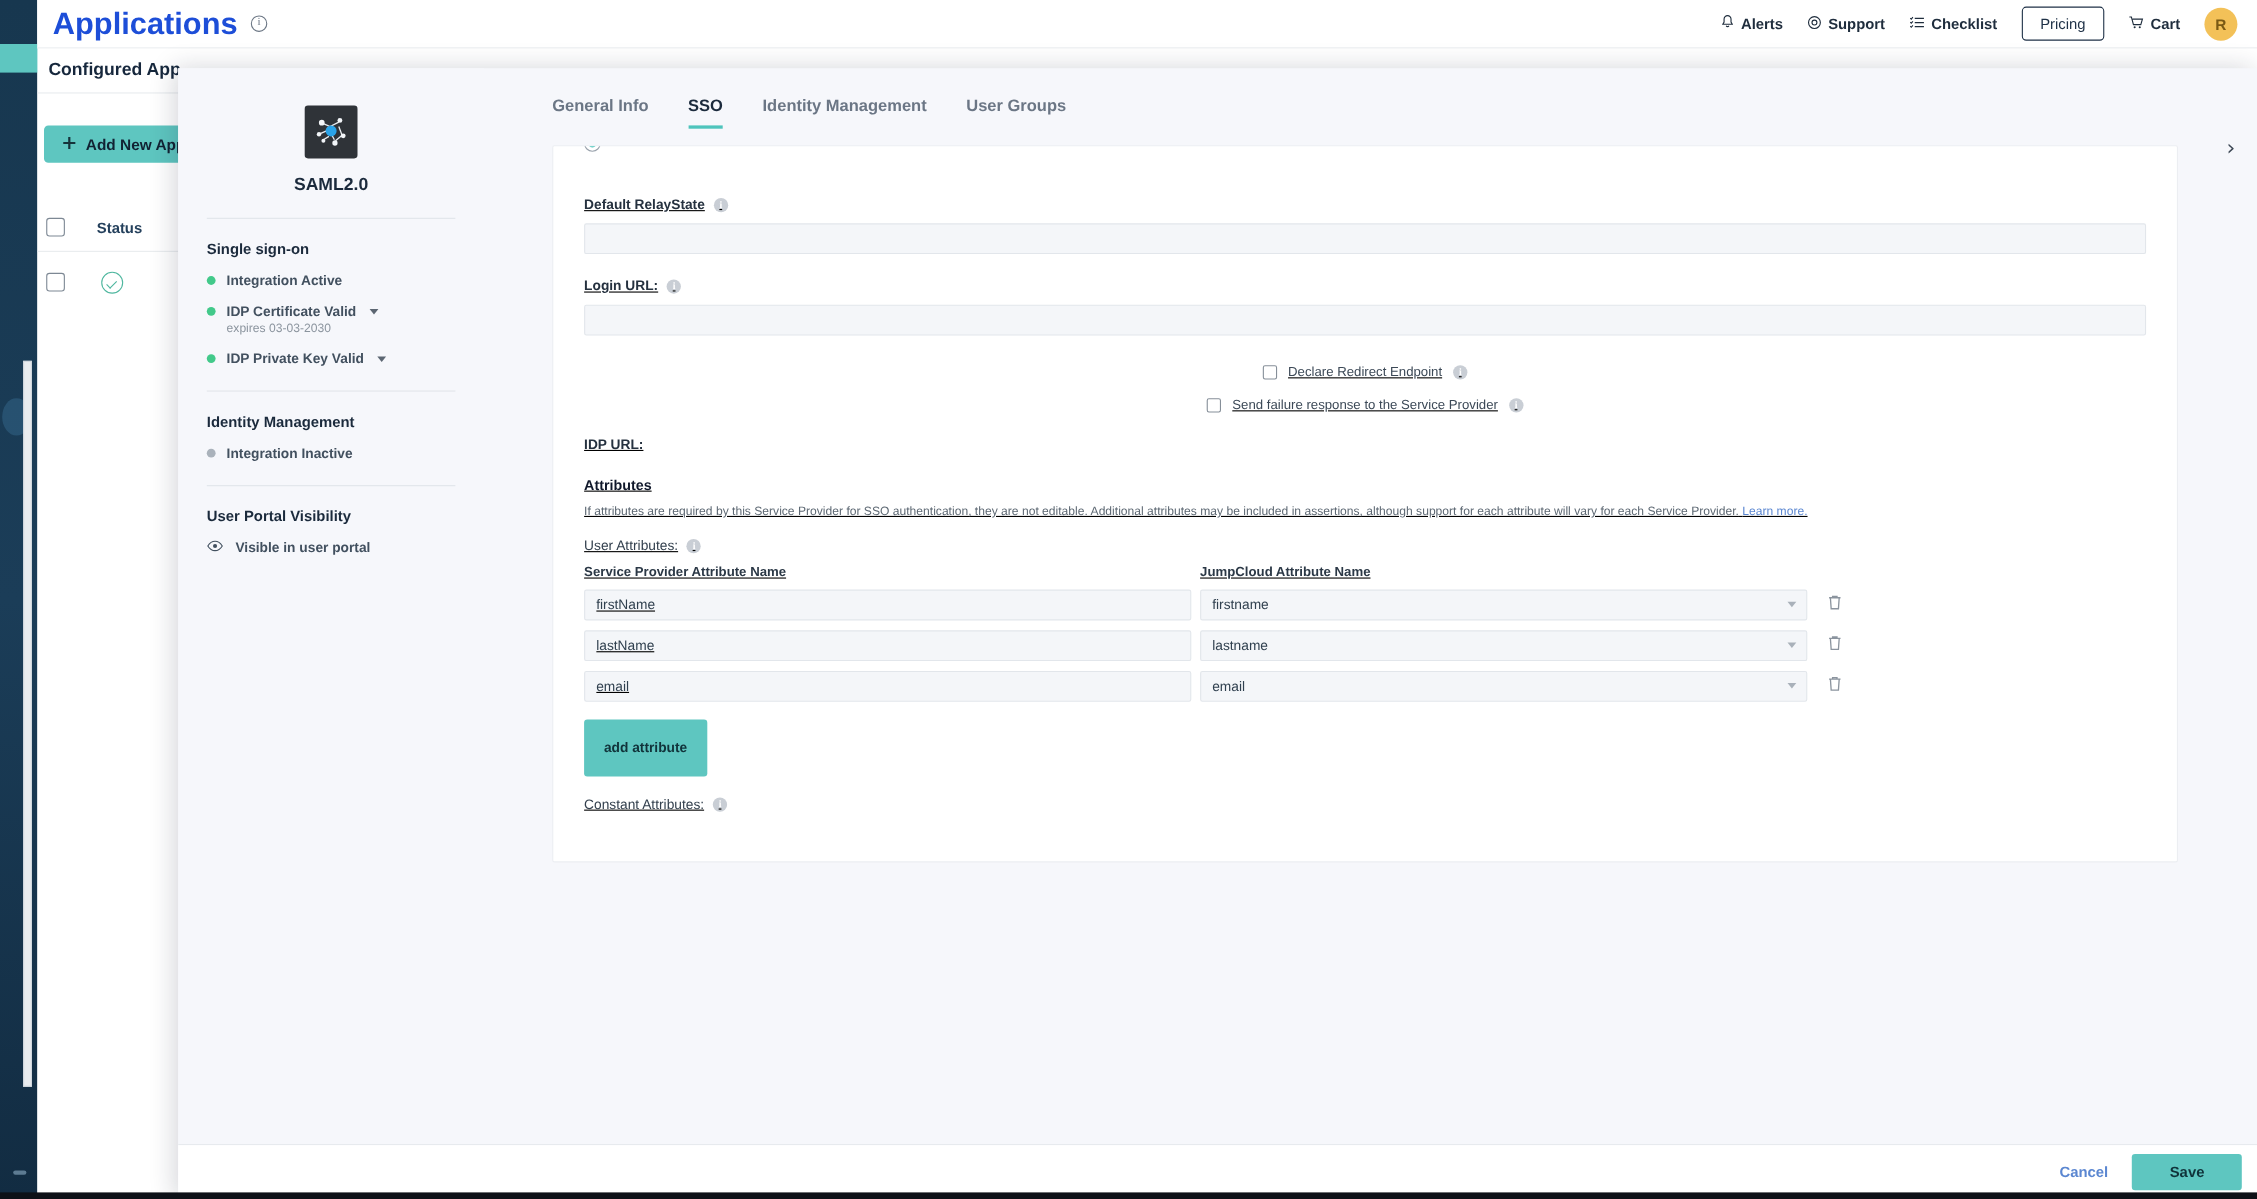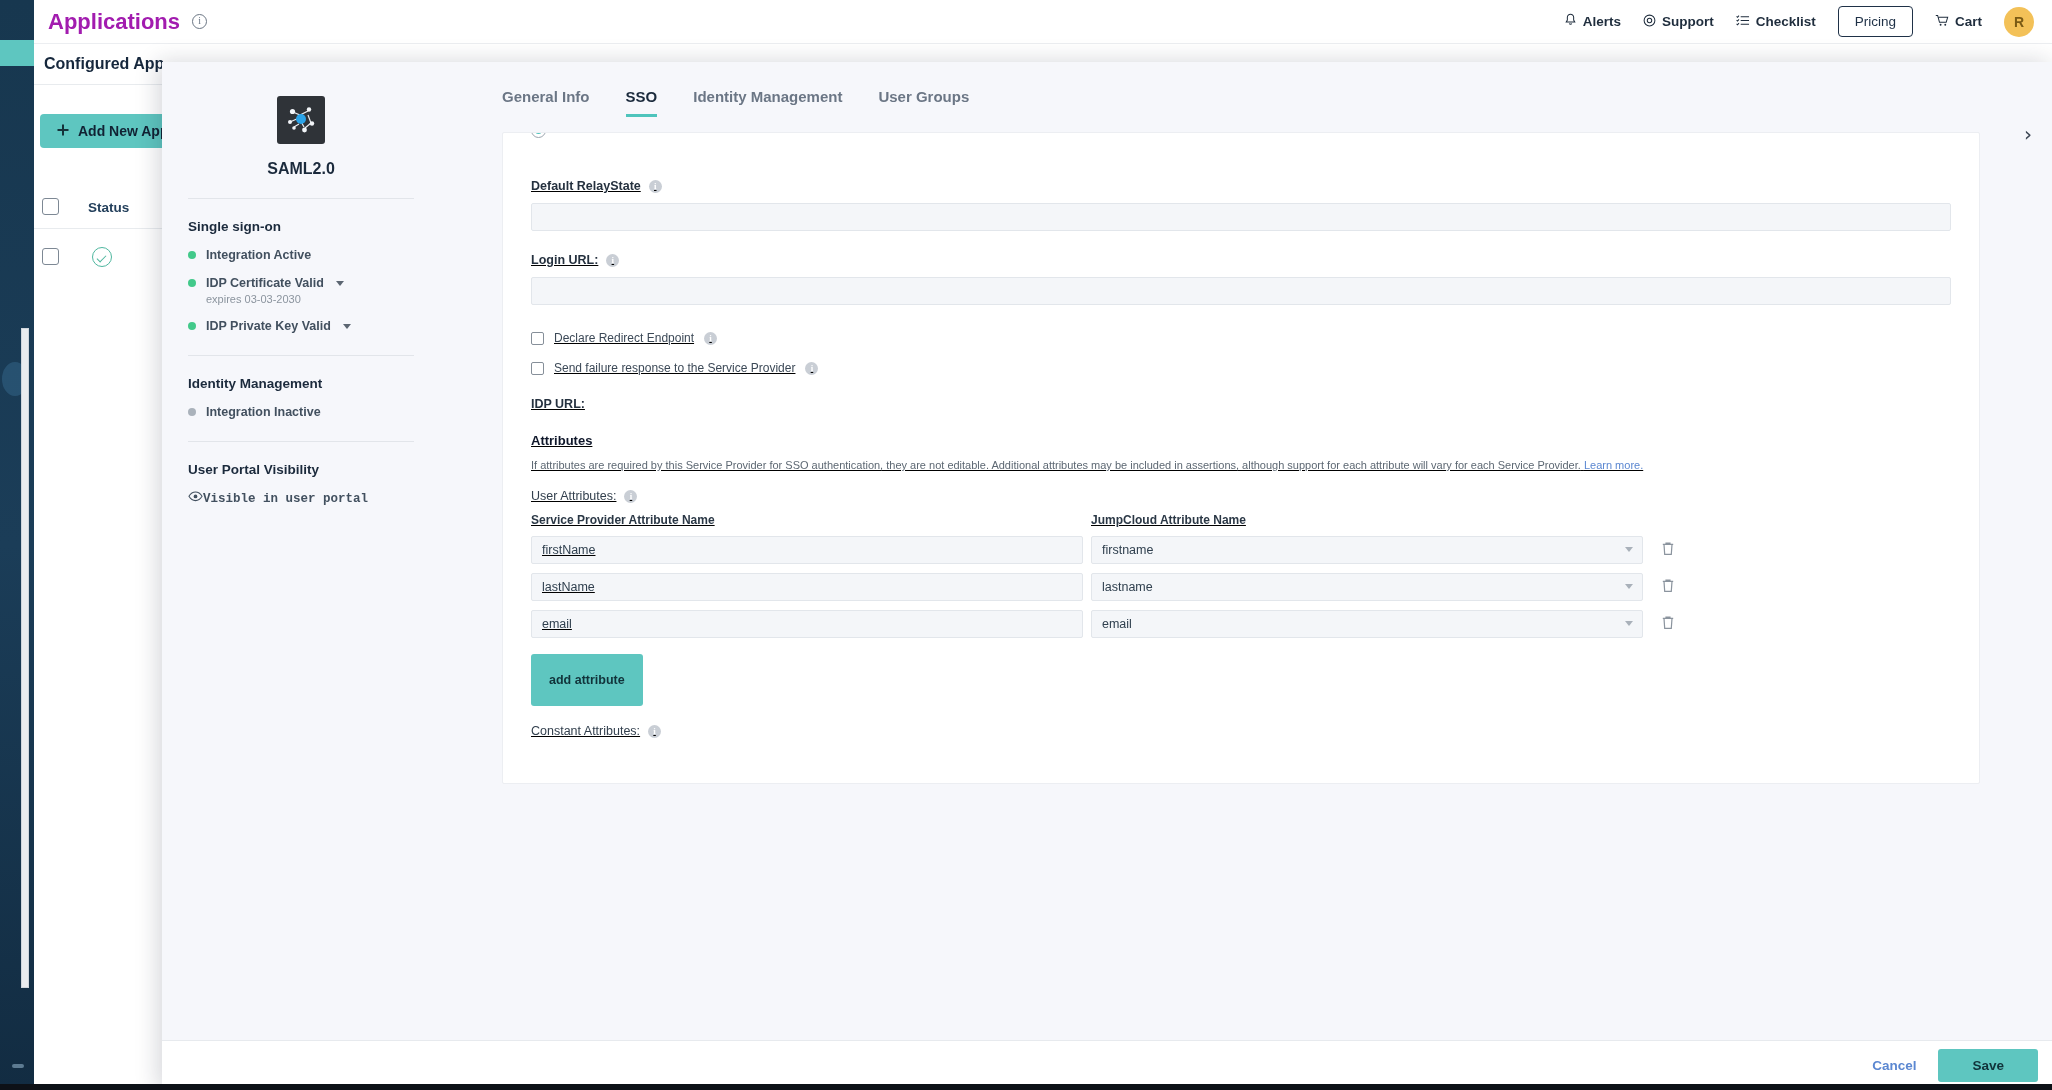--- a/index.html
+++ b/index.html
@@ -40,21 +40,21 @@
   .bg-page {
     position: absolute; left: 34px; top: 0; width: 2018px; height: 1090px;
     background: #ffffff;
   }
   .topbar {
     position: absolute; left: 34px; top: 0; right: 0; height: 44px;
     background: #ffffff; display: flex; align-items: center;
     padding: 0 18px 0 10px; border-bottom: 1px solid #eceef1;
   }
   .app-title {
-    font-size: 22px; font-weight: bold; color: #a21caf; margin-left: 4px;
+    font-size: 28px; font-weight: bold; color: #1d4ed8; margin-left: 4px;
   }
   .info-dot {
     width: 15px; height: 15px; border-radius: 50%;
     border: 1.4px solid #6b7684; color: #6b7684;
     font-size: 10px; line-height: 12px; text-align: center;
     margin-left: 12px; font-family: "Liberation Serif", serif;
     display: inline-block;
   }
   .topnav { margin-left: auto; display: flex; align-items: center; gap: 22px; }
   .topnav-item {
@@ -144,22 +144,22 @@
   .bullet.grey  { background: #aab2bb; }
   .caret-dn {
     width: 0; height: 0; border-left: 4px solid transparent;
     border-right: 4px solid transparent; border-top: 5px solid #5c6672;
     margin-left: 2px;
   }
   .sub-note {
     margin-left: 18px; margin-top: 3px; font-size: 11px; color: #8b949e;
   }
   .eye-row {
-    display: flex; align-items: center; gap: 0; margin-top: 14px;
-    font-size: 12.5px; font-weight: bold; color: #42505f; font-family: Liberation Mono, monospace;
+    display: flex; align-items: center; gap: 11px; margin-top: 14px;
+    font-size: 12.5px; font-weight: bold; color: #42505f;
   }
 
   
   .drawer-main {
     position: absolute; left: 278px; top: 0; width: 1612px; height: 978px;
     padding: 0 34px 0 0;
   }
   .tabs {
     position: absolute; left: 62px; top: 26px; display: flex; gap: 36px;
   }
@@ -199,21 +199,21 @@
   }
   .inp {
     width: 100%; height: 28px; margin-top: 10px;
     background: #f4f6f9; border: 1px solid #e2e6eb; border-radius: 2px;
     font-size: 12.5px; color: #30404f; padding: 0 10px;
     font-family: "Liberation Sans", sans-serif;
   }
   .inp.mono { font-family: "Liberation Mono", monospace; font-size: 12.5px; }
   .chk-row {
     display: flex; align-items: center; gap: 10px; margin-top: 16px;
-    font-size: 12px; color: #3c4957;
+    font-size: 12px; color: #3c4957; justify-content: center;
   }
   .chk {
     width: 13px; height: 13px; border: 1.4px solid #868f99;
     border-radius: 2px; background: #fff; flex: 0 0 13px;
   }
   .hint { margin-top: 8px; font-size: 11px; color: #9aa2ab; }
   .h-attr {
     margin-top: 22px; font-size: 13px; font-weight: bold; color: #0f172a;
   }
   .p-attr {

